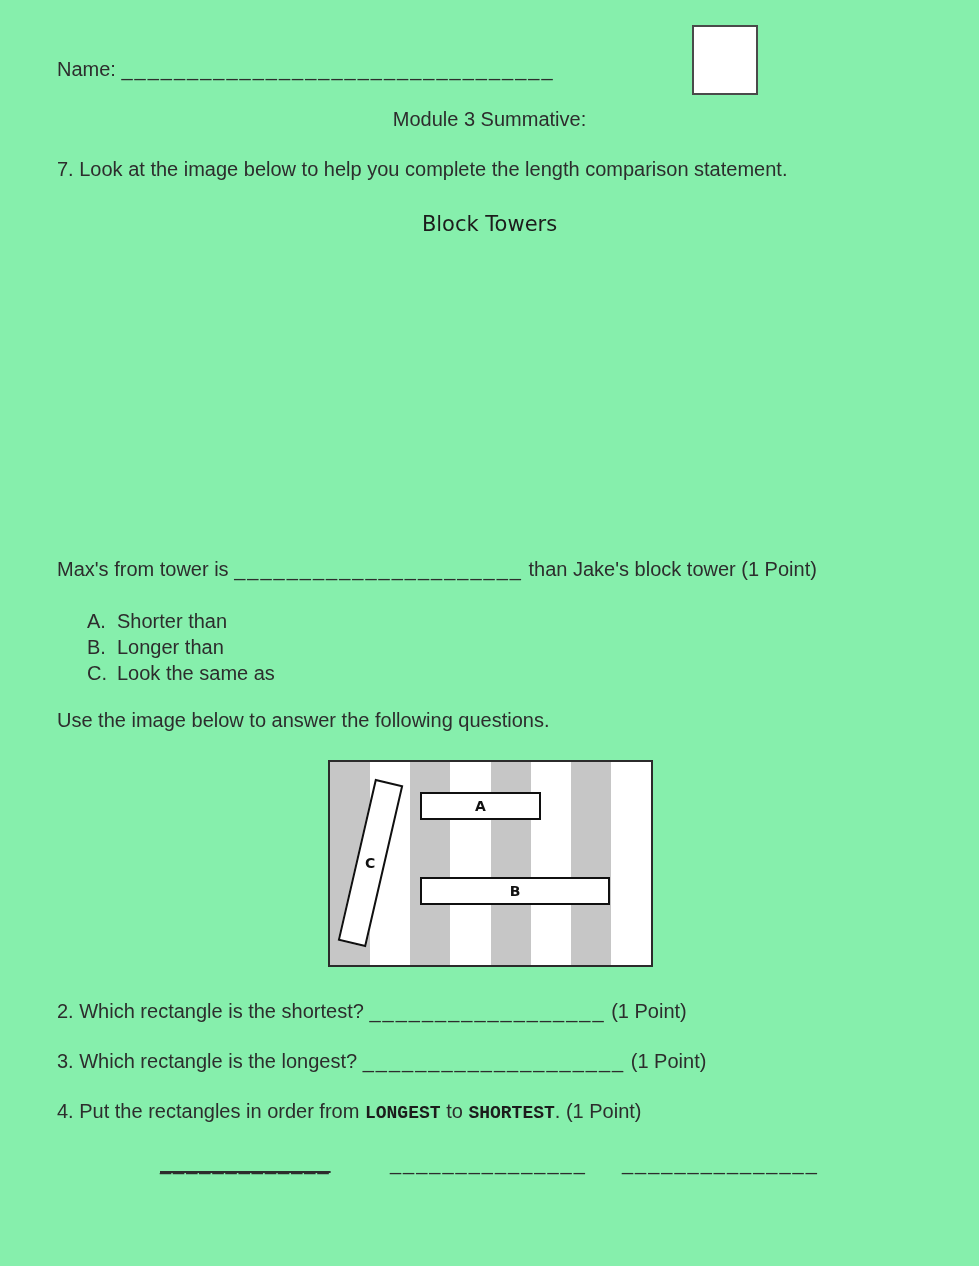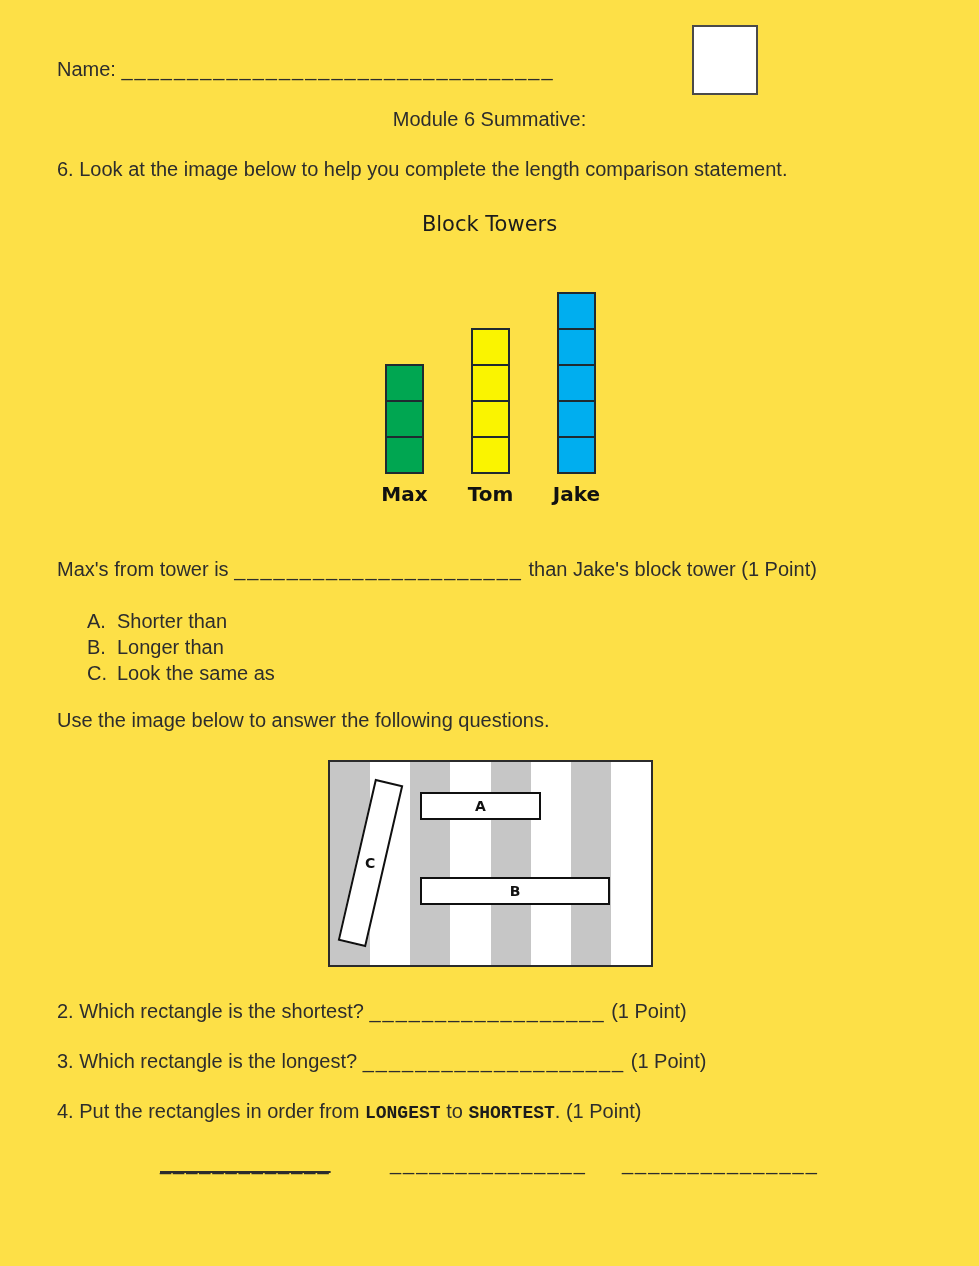--- a/index.html
+++ b/index.html
@@ -1,17 +1,17 @@
 <!DOCTYPE html>
 <html><head>
 <meta charset="utf-8">
 <style>
   html,body{margin:0;padding:0;background:#ffffff;}
   .page{
-    position:relative;width:979px;height:1266px;background:#fde047;
+    position:relative;width:979px;height:1266px;background:#86efac;
     font-family:"Liberation Sans",sans-serif;color:#2d2d2d;overflow:hidden;
   }
   .txt{position:absolute;font-size:20px;line-height:24px;white-space:nowrap;color:#2d2d2d;}
   .blank{letter-spacing:2px;}
   .center{left:0;width:100%;text-align:center;}
   .corner-box{position:absolute;left:692px;top:25px;width:62px;height:66px;border:2px solid #4a4a4a;background:#fff;}
   .fig-title{position:absolute;top:212px;left:0;width:100%;text-align:center;font-weight:normal;
     font-size:21px;font-family:"DejaVu Sans",sans-serif;color:#1c1c1c;}
   .towers{position:absolute;left:385px;top:284px;height:190px;display:flex;align-items:flex-end;gap:47px;}
   .tower-wrap{position:relative;width:39px;display:flex;flex-direction:column;justify-content:flex-end;}
@@ -34,48 +34,25 @@
 
 <div class="page">
 
   <div class="txt" style="left:57px;top:57px;">
     <span>Name:</span>
     <span class="blank">_________________________________</span>
   </div>
 
   <div class="corner-box"></div>
 
-  <div class="txt center" style="top:107px;">Module 6 Summative:</div>
+  <div class="txt center" style="top:107px;">Module 3 Summative:</div>
 
-  <div class="txt" style="left:57px;top:157px;">6. Look at the image below to help you complete the length comparison statement.</div>
+  <div class="txt" style="left:57px;top:157px;">7. Look at the image below to help you complete the length comparison statement.</div>
 
   <div class="fig-title">Block Towers</div>
-  <div class="towers">
-      <div class="tower-wrap">
-        <div class="block" style="width: 39px; height: 38px; background: rgb(0, 166, 81); border-color: rgb(31, 42, 48);"></div>
-        <div class="block" style="width: 39px; height: 38px; background: rgb(0, 166, 81); border-color: rgb(31, 42, 48);"></div>
-        <div class="block" style="width: 39px; height: 38px; background: rgb(0, 166, 81); border-color: rgb(31, 42, 48);"></div>
-        <div class="tower-label">Max</div>
-      </div>
-      <div class="tower-wrap">
-        <div class="block" style="width: 39px; height: 38px; background: rgb(250, 244, 0); border-color: rgb(31, 42, 48);"></div>
-        <div class="block" style="width: 39px; height: 38px; background: rgb(250, 244, 0); border-color: rgb(31, 42, 48);"></div>
-        <div class="block" style="width: 39px; height: 38px; background: rgb(250, 244, 0); border-color: rgb(31, 42, 48);"></div>
-        <div class="block" style="width: 39px; height: 38px; background: rgb(250, 244, 0); border-color: rgb(31, 42, 48);"></div>
-        <div class="tower-label">Tom</div>
-      </div>
-      <div class="tower-wrap">
-        <div class="block" style="width: 39px; height: 38px; background: rgb(0, 174, 239); border-color: rgb(31, 42, 48);"></div>
-        <div class="block" style="width: 39px; height: 38px; background: rgb(0, 174, 239); border-color: rgb(31, 42, 48);"></div>
-        <div class="block" style="width: 39px; height: 38px; background: rgb(0, 174, 239); border-color: rgb(31, 42, 48);"></div>
-        <div class="block" style="width: 39px; height: 38px; background: rgb(0, 174, 239); border-color: rgb(31, 42, 48);"></div>
-        <div class="block" style="width: 39px; height: 38px; background: rgb(0, 174, 239); border-color: rgb(31, 42, 48);"></div>
-        <div class="tower-label">Jake</div>
-      </div>
-    </div>
 
   <div class="txt" style="left:57px;top:557px;">
     <span>Max's from tower is</span>
     <span class="blank">______________________</span>
     <span>than Jake's block tower (1 Point)</span>
   </div>
 
   <div class="choices">
     <div class="choice-row">
       <span class="choice-letter">A.</span>

